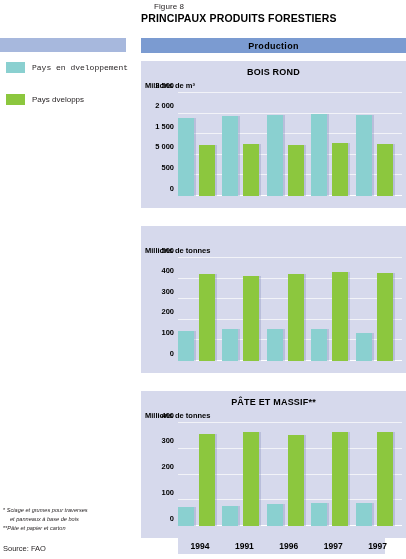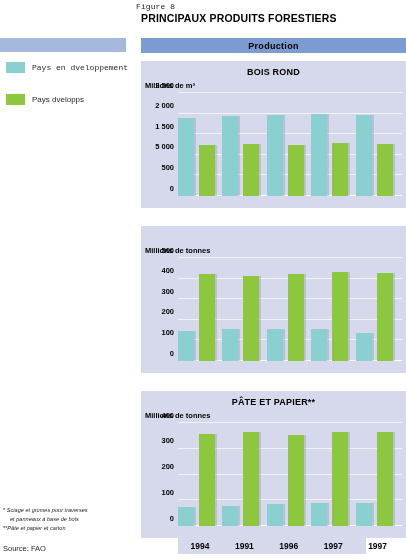--- a/index.html
+++ b/index.html
@@ -11,26 +11,25 @@
     width: 406px;
     height: 559px;
     position: relative;
     font-family: "Liberation Sans", sans-serif;
     overflow: hidden;
   }
 
   
   #fig-label {
     position: absolute;
-    left: 136px;
+    left: 154px;
     top: 2px;
     font-size: 8px;
     color: #231f20;
     letter-spacing: 0.1px;
-    font-family: Liberation Mono, monospace;
   }
   #fig-title {
     position: absolute;
     left: 141px;
     top: 12px;
     font-size: 10.5px;
     font-weight: bold;
     color: #000000;
     letter-spacing: 0.15px;
     white-space: nowrap;
@@ -186,21 +185,21 @@
     width: 16px;
   }
   .bar.dev   { background: #8ad0d0; left: 0px;  box-shadow: 2px 0 0 rgba(120,130,180,0.30); }
   .bar.deved { background: #8cc73e; left: 21px; box-shadow: 2px 0 0 rgba(120,130,180,0.30); }
 
   
   #year-band {
     position: absolute;
     left: 178px;
     top: 538px;
-    width: 188px;
+    width: 207px;
     height: 16px;
     background: #d6d9ec;
     text-decoration: underline;
   }
   .year-label {
     position: absolute;
     top: 0;
     height: 16px;
     line-height: 16px;
     text-align: center;
@@ -319,21 +318,21 @@
         <div class="bar deved" style="height: 86.4%; background: rgb(140, 199, 62);"></div>
       </div>
       <div class="group" style="left: 177.6px; width: 38px;">
         <div class="bar dev" style="height: 27.2%; background: rgb(138, 208, 208);"></div>
         <div class="bar deved" style="height: 85.6%; background: rgb(140, 199, 62);"></div>
       </div>
     </div>
 </div>
 
 <div class="panel" id="panel-2">
-  <div class="panel-title">PÂTE ET PAPIER**</div>
+  <div class="panel-title">PÂTE ET MASSIF**</div>
   <div class="axis-unit">Millions de tonnes</div>
   <div class="plot">
       <div class="gridline" style="bottom: 0%;">
         <span class="tick-label" style="bottom: 0px;">0</span>
       </div>
       <div class="gridline" style="bottom: 25%;">
         <span class="tick-label" style="bottom: 0px;">100</span>
       </div>
       <div class="gridline" style="bottom: 50%;">
         <span class="tick-label" style="bottom: 0px;">200</span>

